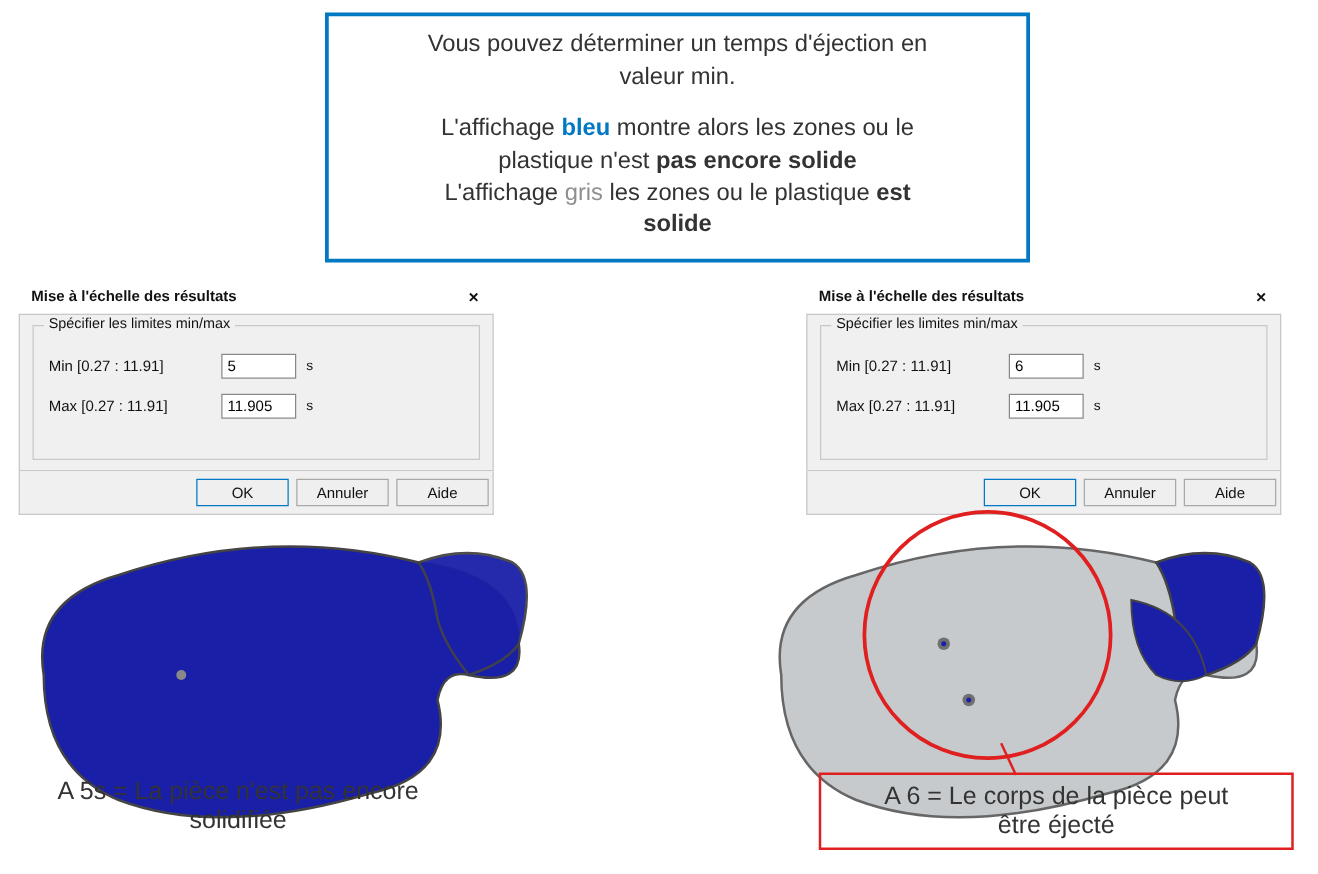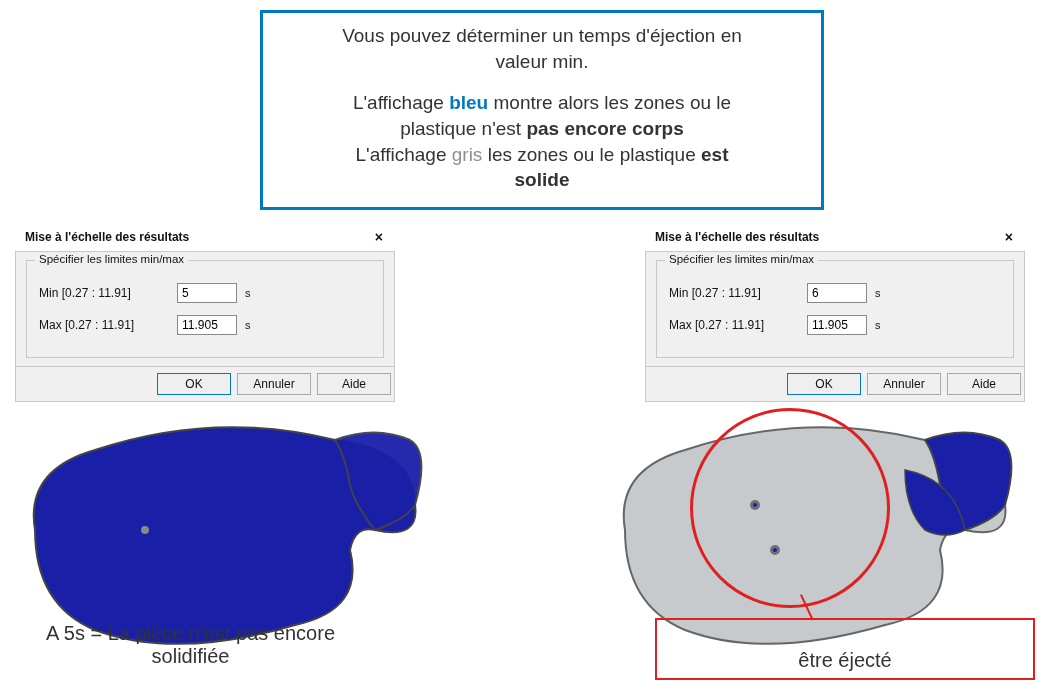--- a/index.html
+++ b/index.html
@@ -63,21 +63,21 @@
     font-size: 14px;
     padding: 0 6px;
   }
   .dialog-body {
     background: var(--panel-bg);
     border: 1px solid var(--panel-border);
     padding: 8px 10px 8px 10px;
   }
   .groupbox {
     border: 1px solid var(--panel-border);
-    padding: 10px 12px 10px 12px;
+    padding: 10px 12px 20px 12px;
     position: relative;
     background: var(--panel-bg);
   }
   .groupbox-legend {
     position: absolute;
     top: -8px;
     left: 8px;
     background: var(--panel-bg);
     padding: 0 4px;
     font-size: 11.5px;
@@ -180,21 +180,21 @@
 <body>
 
 <div class="info-box">
   <div>
     <span>Vous pouvez déterminer un temps d'éjection en</span><br>
     <span>valeur min.</span>
   </div>
   <div style="height:16px"></div>
   <div>
     <span>L'affichage </span><span class="b-blue">bleu</span><span> montre alors les zones ou le</span><br>
-    <span>plastique n'est </span><span class="b">pas encore corps</span>
+    <span>plastique n'est </span><span class="b">pas encore solide</span>
   </div>
   <div>
     <span>L'affichage </span><span class="b-gray">gris</span><span> les zones ou le plastique </span><span class="b">est</span><br>
     <span class="b">solide</span>
   </div>
 </div>
 
 <div class="col left">
 
   <div class="dialog">
@@ -276,15 +276,15 @@
 </div>
 
 <div class="red-circle"></div>
 <div class="red-leader"></div>
 
 <div class="caption left">
   <span>A 5s = La pièce n'est pas encore</span><br>
   <span>solidifiée</span>
 </div>
 <div class="caption right">
-  <br>
+  <span>A 6 = Le corps de la pièce peut</span><br>
   <span>être éjecté</span>
 </div>
 
 </body></html>

